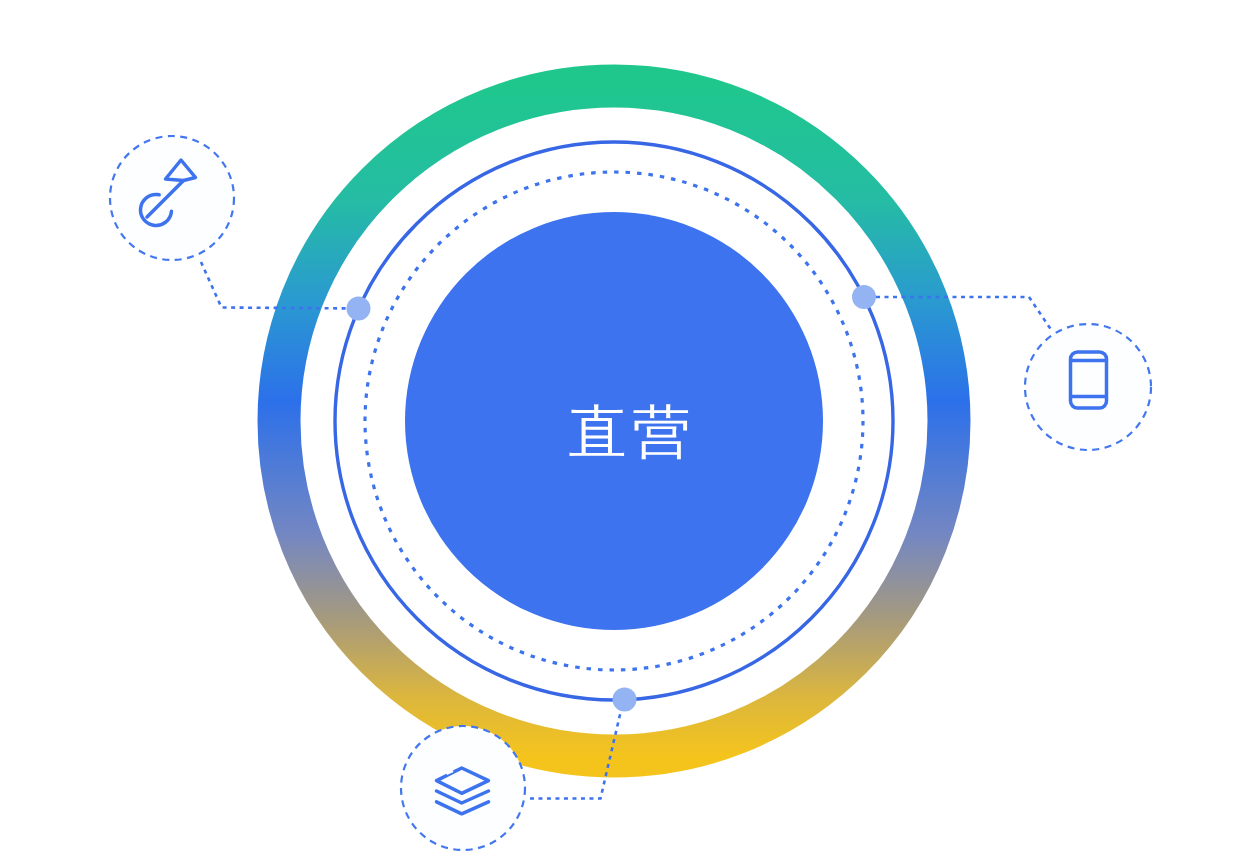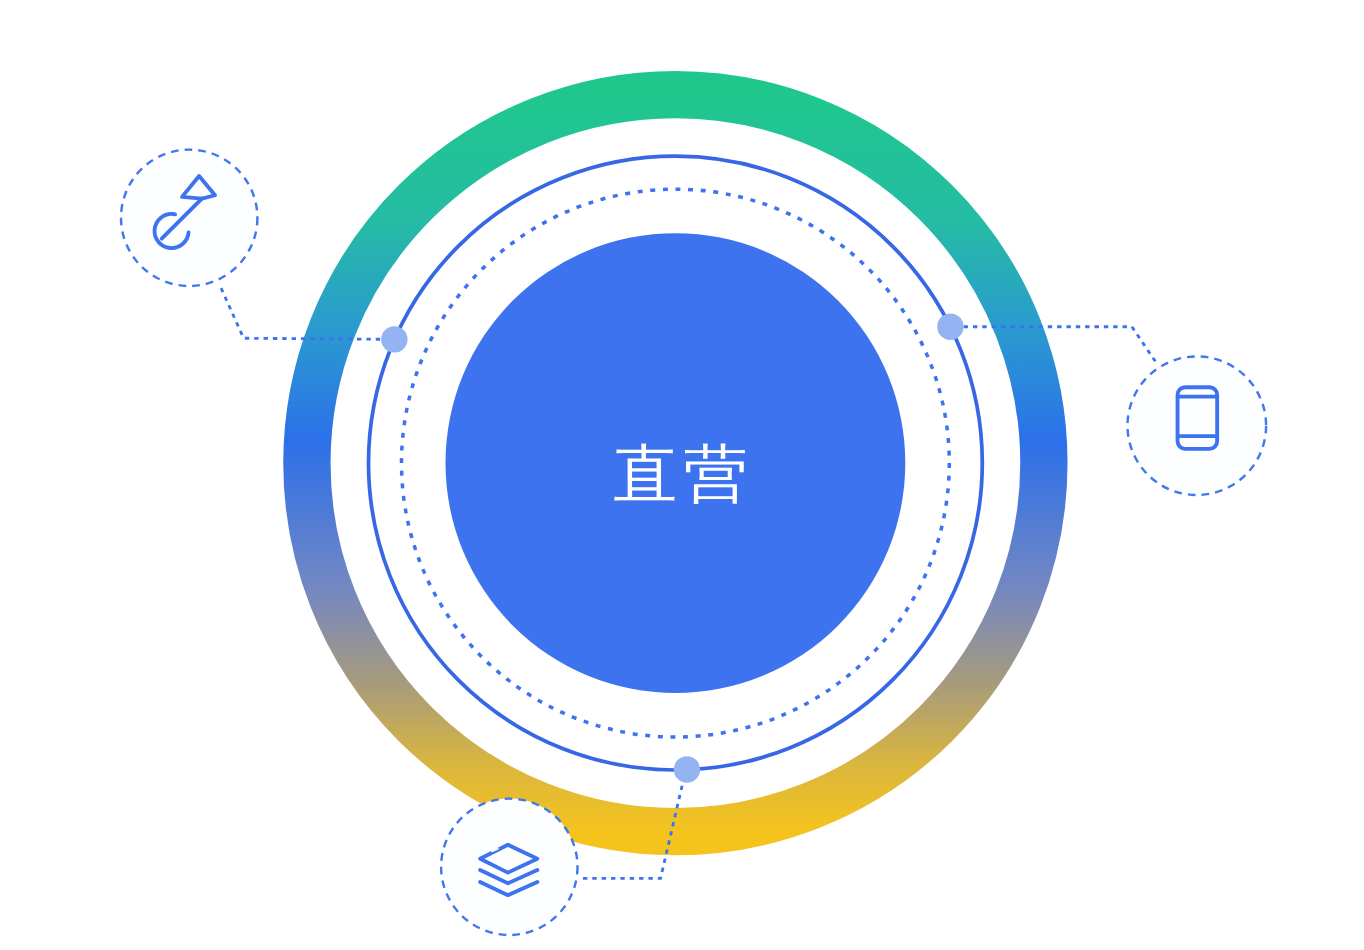--- a/index.html
+++ b/index.html
@@ -73,21 +73,21 @@
   #g1 { stop-color: var(--grad1, #25BCA4); }
   #g2 { stop-color: var(--grad2, #2A9AD0); }
   #g3 { stop-color: var(--grad3, #2C70EA); }
   #g4 { stop-color: var(--grad4, #7487C2); }
   #g5 { stop-color: var(--grad5, #A89B7B); }
   #g6 { stop-color: var(--grad6, #DBB63E); }
   #g7 { stop-color: var(--grad7, #F4C41D); }
 
   .center-label {
     position: absolute;
-    left: 409px;
+    left: 420px;
     top: 212px;
     width: 419px;
     height: 418px;
     border-radius: 50%;
     display: flex;
     flex-direction: column;
     align-items: center;
     justify-content: center;
     padding-top: 22px;
     box-sizing: border-box;

